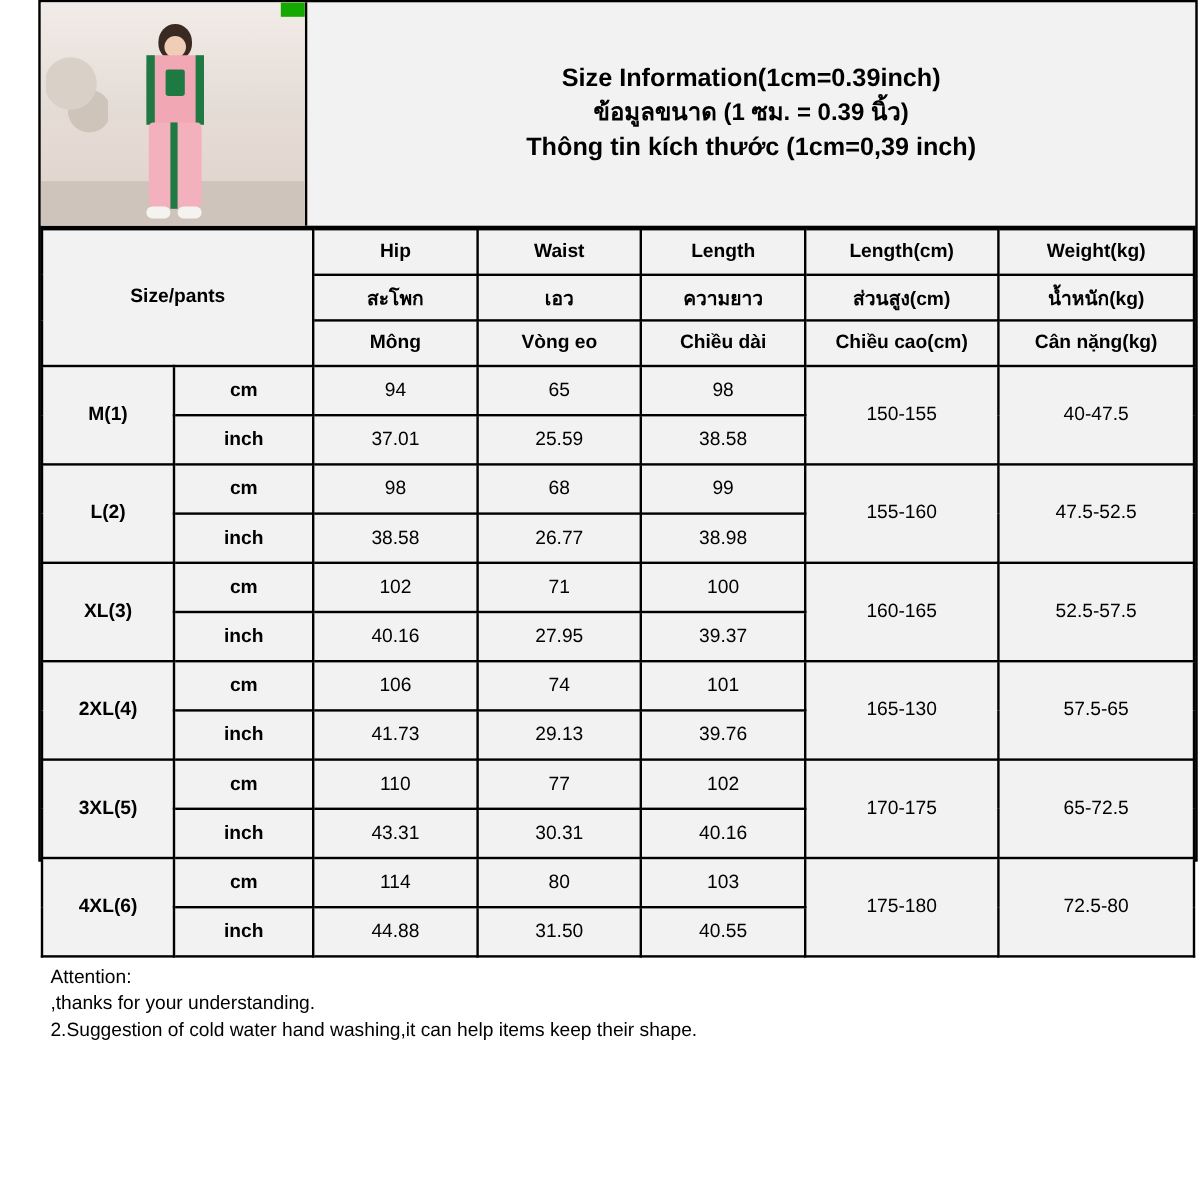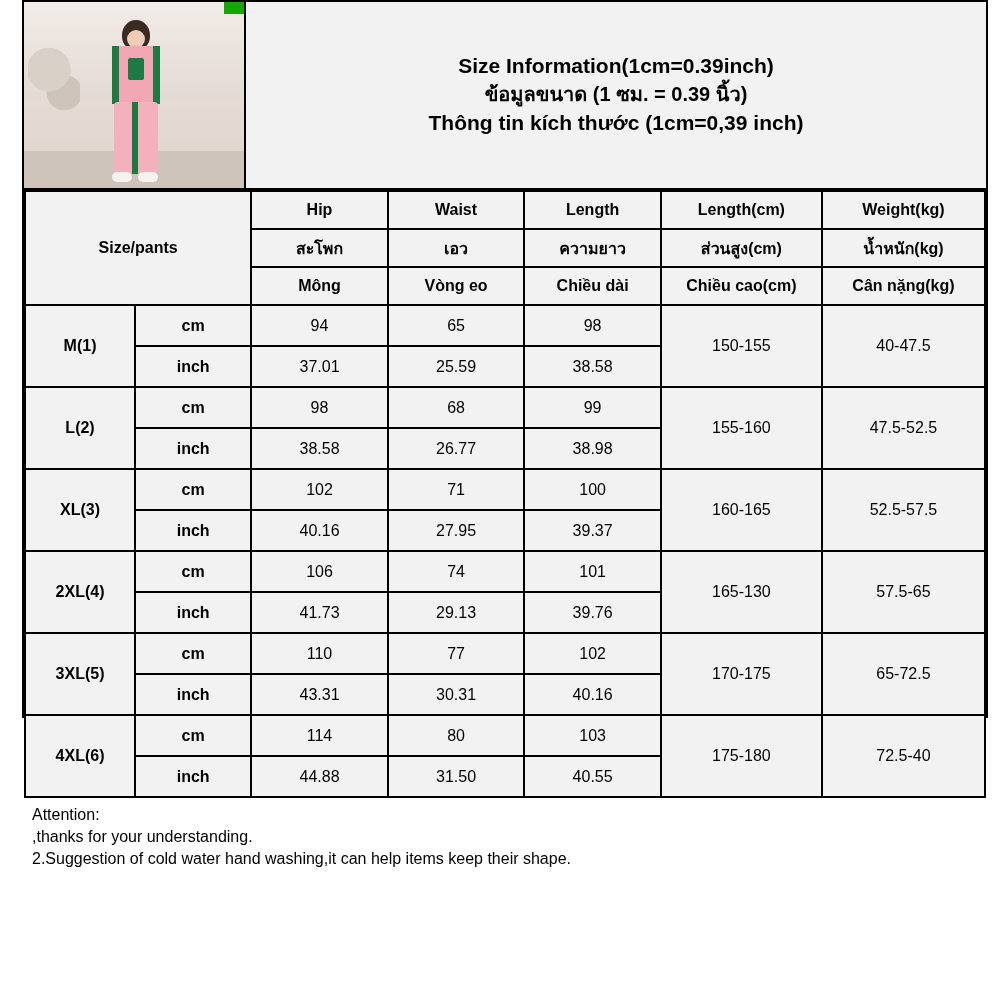--- a/index.html
+++ b/index.html
@@ -12,21 +12,21 @@
   }
   .page {
     position: relative;
     width: 1002px;
     height: 1002px;
     background: #ffffff;
     overflow: hidden;
   }
   .sheet {
     position: absolute;
-    left: 22px;
+    left: 32px;
     top: 0px;
     width: 966px;
     height: 718px;
     background: #737373;
     border: 2px solid #000;
     box-sizing: border-box;
   }
 
   
   .header-row {
@@ -339,21 +339,21 @@
           <td class="val">40.16</td>
         </tr>
 
         <tr>
           <td class="size-name" rowspan="2">4XL(6)</td>
           <td class="unit-name">cm</td>
           <td class="val">114</td>
           <td class="val">80</td>
           <td class="val">103</td>
           <td class="val" rowspan="2">175-180</td>
-          <td class="val" rowspan="2">72.5-40</td>
+          <td class="val" rowspan="2">72.5-80</td>
         </tr>
         <tr>
           <td class="unit-name">inch</td>
           <td class="val">44.88</td>
           <td class="val">31.50</td>
           <td class="val">40.55</td>
         </tr>
       </tbody>
     </table>
 

